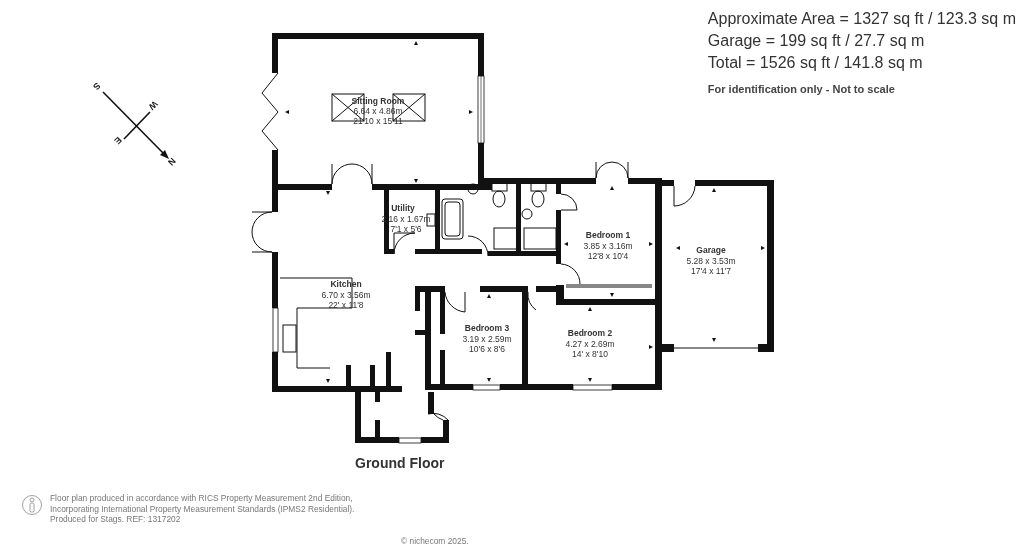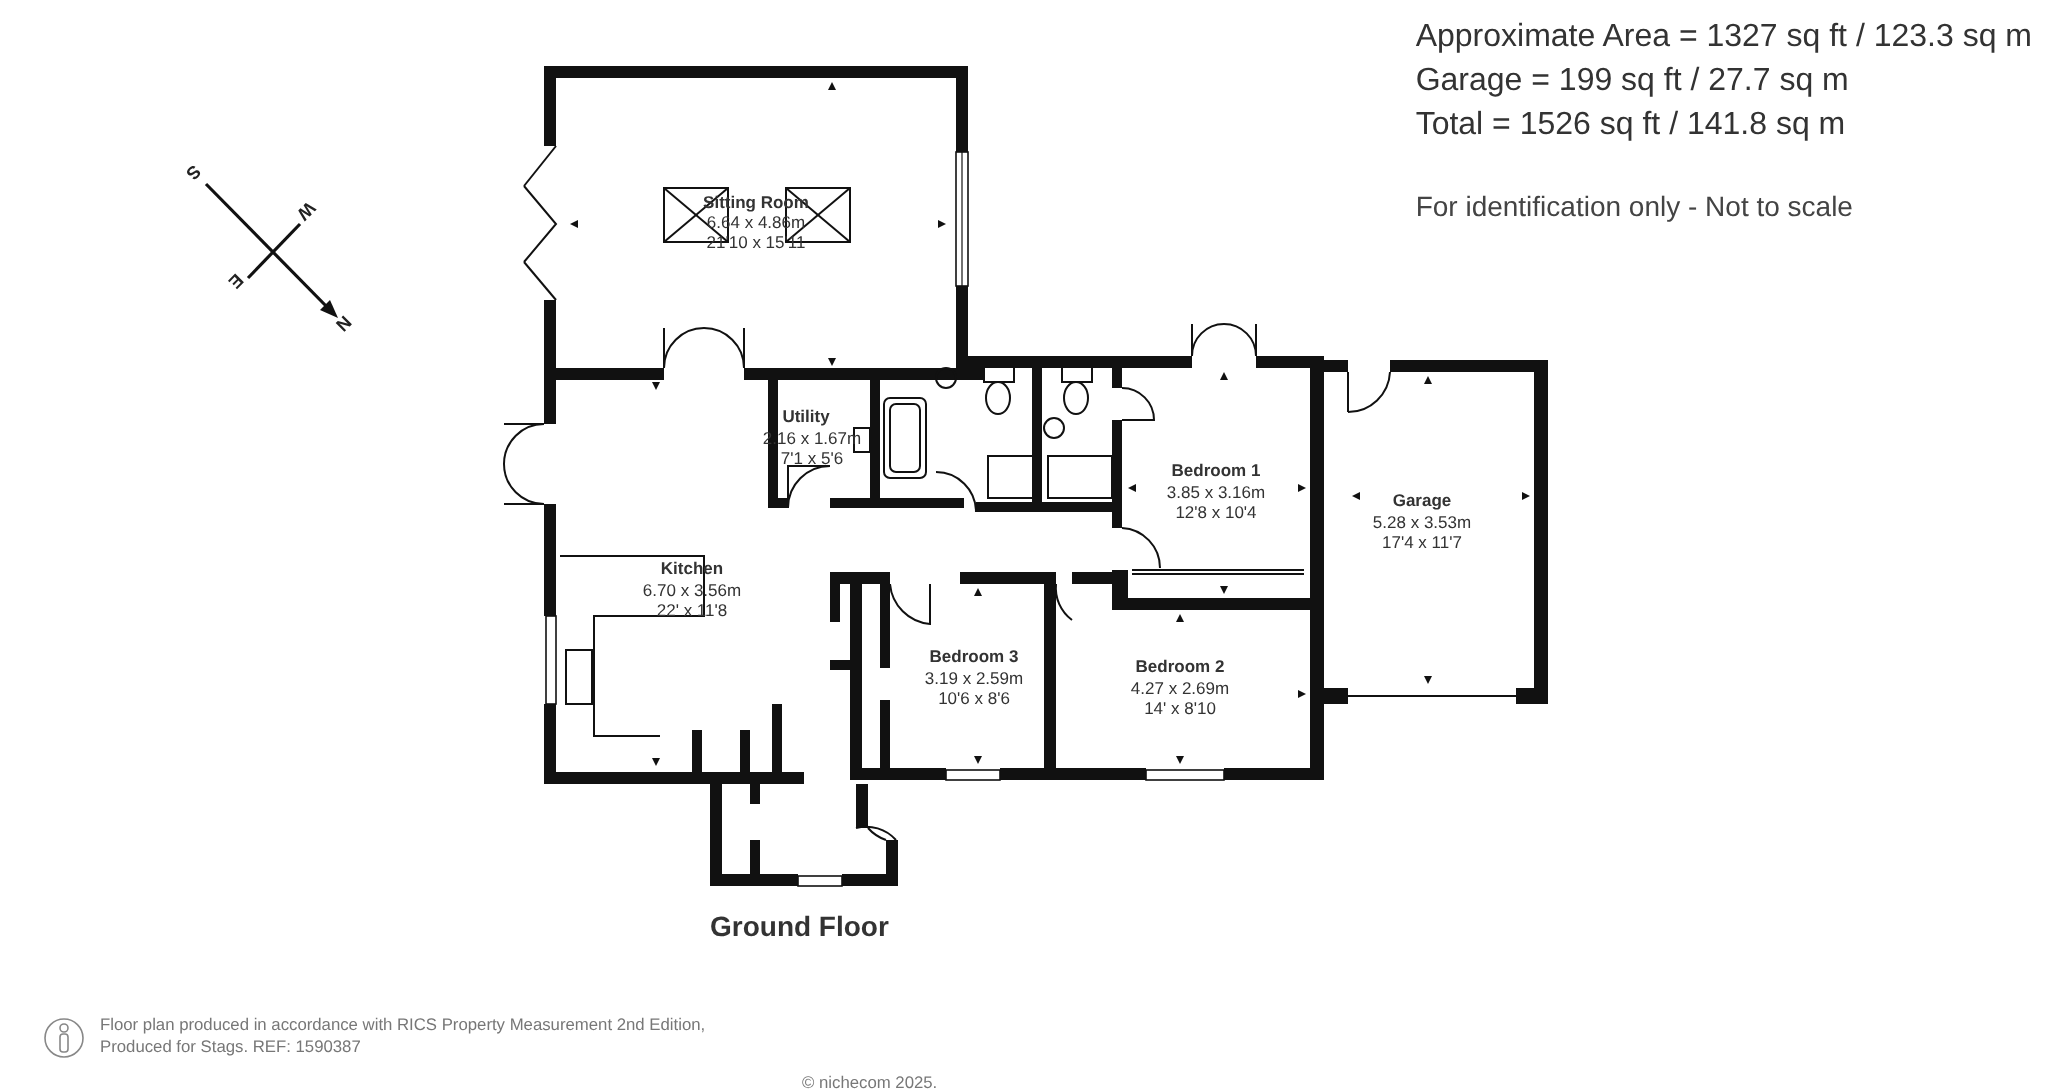--- a/index.html
+++ b/index.html
@@ -1,26 +1,26 @@
 <!DOCTYPE html>
 <html><head>
   <meta charset="utf-8">
   <style>
     html, body { margin: 0; padding: 0; background: #ffffff; }
     body { width: 1024px; height: 545px; position: relative; overflow: hidden; font-family: "Liberation Sans", sans-serif; color: #222; }
     .area-block { position: absolute; right: 8px; top: 8px; text-align: left; color: #333; }
     .area-line { font-size: 16px; line-height: 22px; }
-    .area-note { font-size: 14px; margin-top: 21px; color: #444; }
+    .area-note { font-size: 11px; margin-top: 9px; color: #444; font-weight: bold; }
     svg.plan { position: absolute; left: 0; top: 0; }
     .wall { fill: #111; }
     .thin { stroke: #111; stroke-width: 1; fill: none; }
     .room-name { font-family: "Liberation Sans", sans-serif; font-weight: bold; font-size: 8.5px; fill: #333; text-anchor: middle; }
     .room-dim { font-family: "Liberation Sans", sans-serif; font-size: 8.5px; fill: #333; text-anchor: middle; }
     .floor-label { position: absolute; left: 355px; top: 455px; font-size: 14px; font-weight: bold; color: #333; }
-    .footer { position: absolute; left: 22px; top: 507px; display: flex; align-items: flex-start; }
+    .footer { position: absolute; left: 22px; top: 493px; display: flex; align-items: flex-start; }
     .footer-icon { width: 20px; height: 22px; margin-right: 8px; margin-top: 1px; }
     .footer-text { font-size: 8.4px; line-height: 10.5px; color: #777; }
     .copy { position: absolute; left: 401px; top: 504px; font-size: 8.4px; color: #777; margin-top: 32px; }
     .compass-label { font-family: "Liberation Sans", sans-serif; font-size: 9px; fill: #222; font-weight: bold; }
   </style>
 </head>
 <body>
 
 <div class="area-block">
   <div class="area-line">Approximate Area = 1327 sq ft / 123.3 sq m</div>
@@ -238,16 +238,17 @@
 <div class="floor-label">Ground Floor</div>
 
 <div class="footer">
   <svg class="footer-icon" viewBox="0 0 20 22">
     <circle cx="10" cy="11" r="9.5" fill="none" stroke="#888" stroke-width="0.8"></circle>
     <circle cx="10" cy="6" r="2" fill="none" stroke="#888" stroke-width="0.8"></circle>
     <rect x="8" y="9" width="4" height="9" rx="1.5" fill="none" stroke="#888" stroke-width="0.8"></rect>
   </svg>
   <div class="footer-text">
     <div>Floor plan produced in accordance with RICS Property Measurement 2nd Edition,</div>
-    <div>Produced for Stags.   REF: 1590387</div>
+    <div>Incorporating International Property Measurement Standards (IPMS2 Residential).</div>
+    <div>Produced for Stags.   REF: 1317202</div>
   </div>
 </div>
 <div class="copy">© nichecom 2025.</div>
 
 </body></html>

